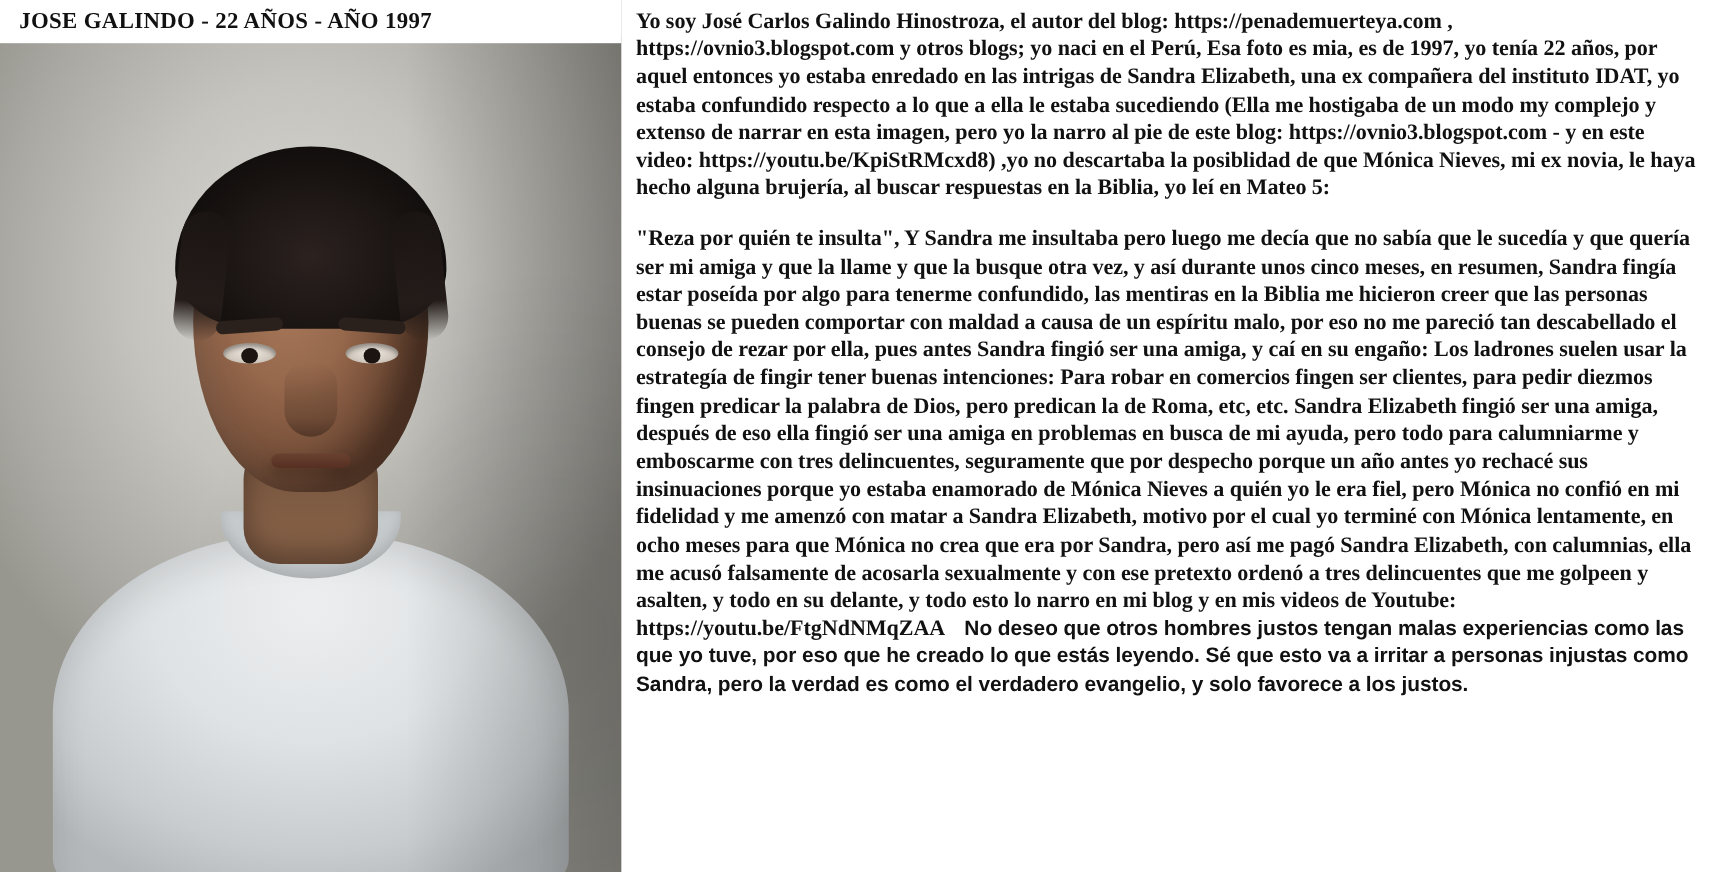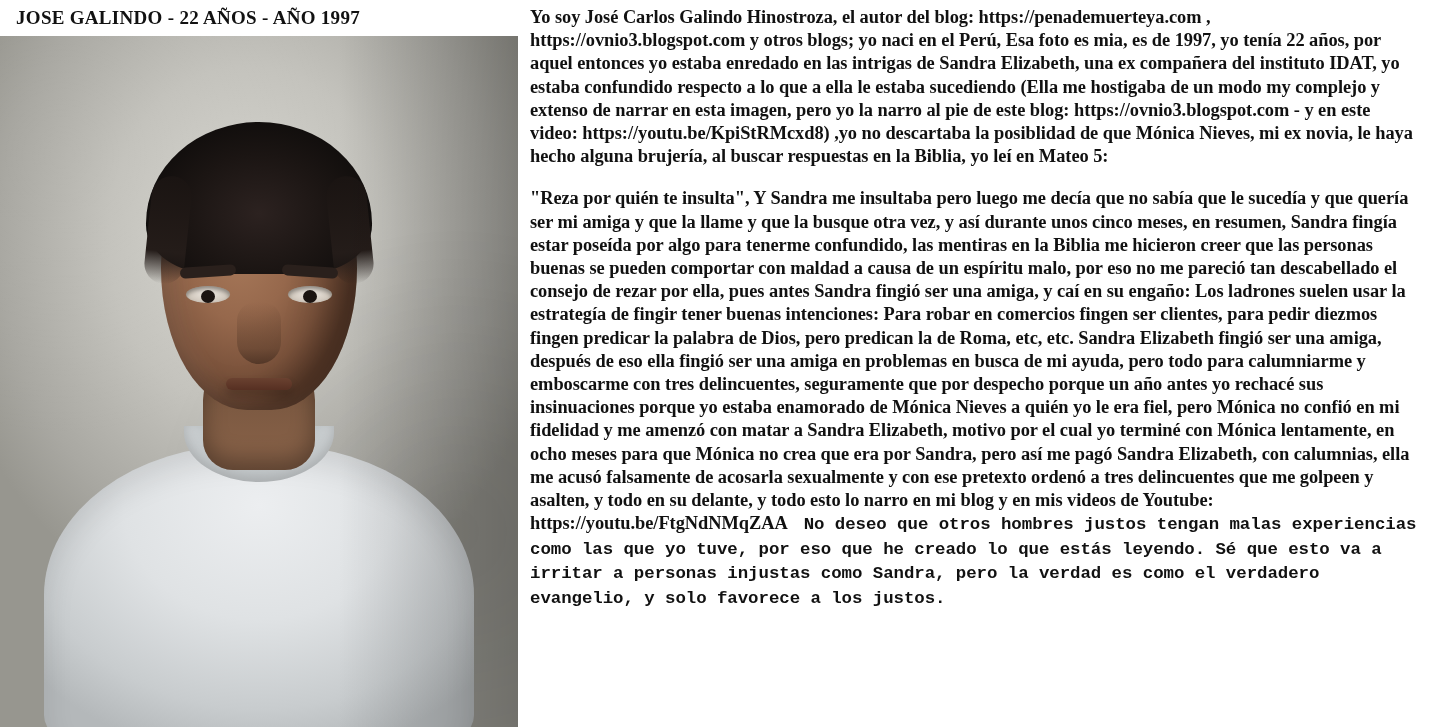--- a/index.html
+++ b/index.html
@@ -231,21 +231,21 @@
     color: #111111;
     font-size: 18.4px;
     line-height: 23.2px;
     text-align: left;
     margin: 0 0 16px 0;
     letter-spacing: -0.05px;
   }
   .para.p1 { margin-bottom: 19px; }
   .para.p2 { margin-bottom: 0; }
   .tail {
-    font-family: Liberation Mono, monospace;
+    font-family: Liberation Sans, sans-serif;
     font-weight: bold;
     font-size: 17.4px;
     line-height: 22.6px;
     color: #111111;
   }
   .spacer-inline { display: inline-block; width: 16px; }
 </style>
 </head>
 <body>
 

